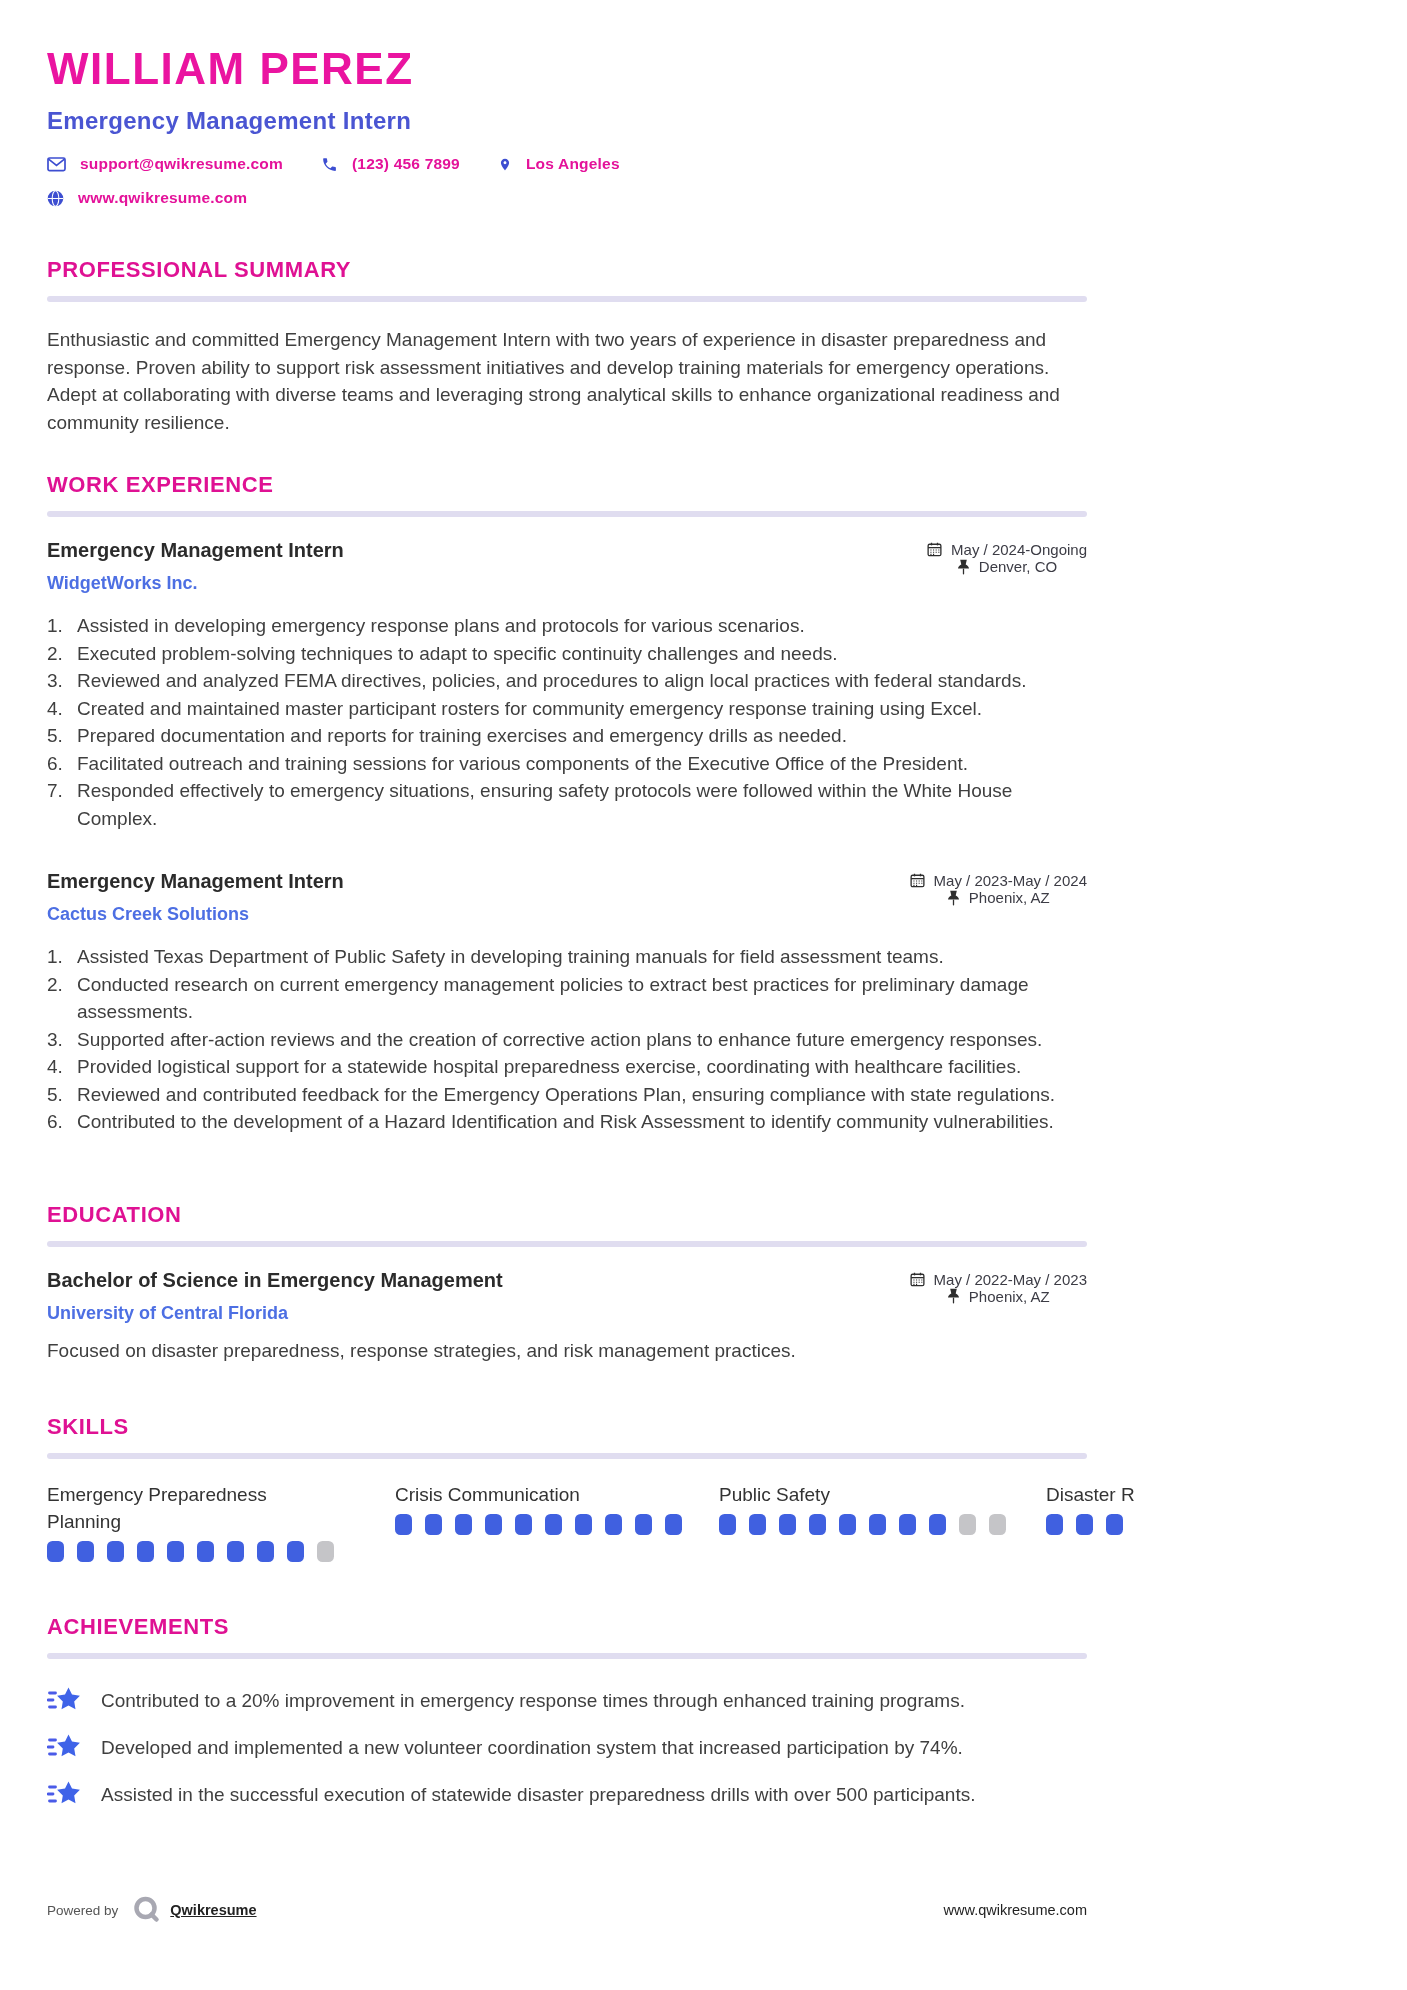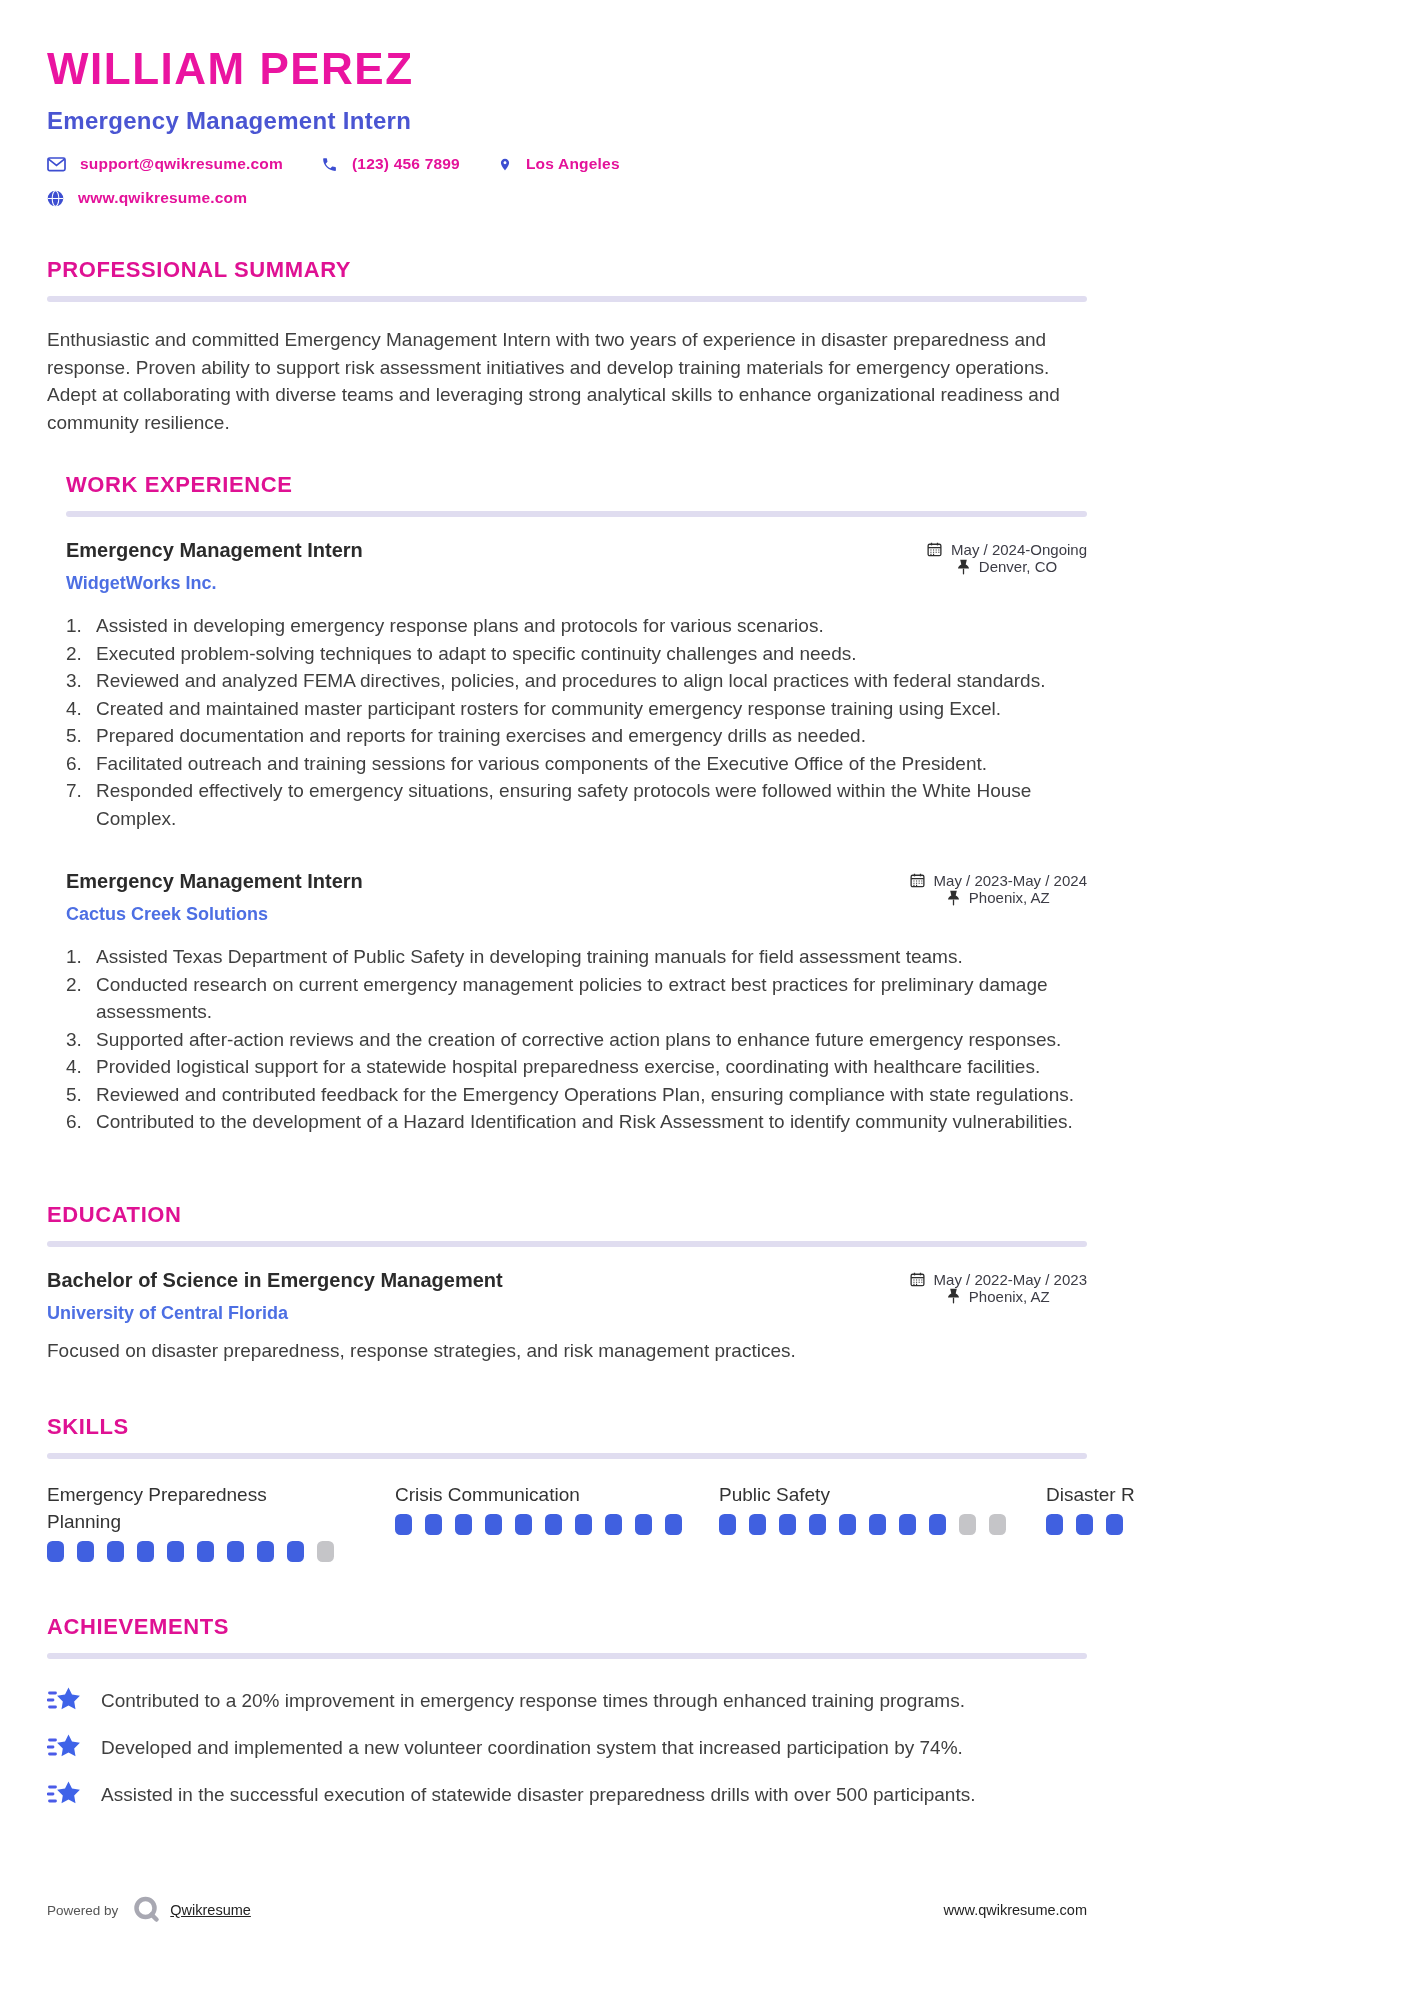--- a/index.html
+++ b/index.html
@@ -15,21 +15,21 @@
   .contact-item .ic { display:inline-flex; margin-right:14px; }
   .contact-item span.txt { font-size:15.5px; font-weight:bold; color:#e4129a; letter-spacing:0.2px; }
   .avatar { position:absolute; top:58px; left:1167px; width:184px; height:184px; border-radius:50%; overflow:hidden; }
 
   
   .section-heading { font-size:22px; font-weight:bold; color:#df1193; letter-spacing:0.6px; }
   .divider { height:6px; background:#e0ddf0; border-radius:3px; margin-top:13px; }
   .section-summary { margin-top:50px; }
   .body-text { font-size:19px; line-height:27.5px; color:#3f3f3f; max-width:1313px; margin-top:24px; }
 
-  .section-work { margin-top:36px;margin-left:19px; }
+  .section-work { margin-top:36px; }
   .job { margin-top:22px; }
   .job-head { display:flex; justify-content:space-between; align-items:flex-start; }
   .job-title { font-size:20px; font-weight:bold; color:#2b2b2b; }
   .company { font-size:18px; font-weight:bold; color:#4d6fe3; margin-top:11px; }
   .meta { display:flex; flex-direction:column; align-items:center; padding-top:2px; }
   .meta-row { display:flex; align-items:center; font-size:15px; color:#3c3c45; }
   .meta-row .ic { display:inline-flex; margin-right:9px; }
   ol.bullets { list-style:none; counter-reset:li; margin-top:18px; max-width:1250px; }
   ol.bullets li { counter-increment:li; position:relative; padding-left:30px; font-size:19px; line-height:27.5px; color:#3f3f3f; }
   ol.bullets li::before { content:counter(li) "."; position:absolute; left:0; }
@@ -50,21 +50,21 @@
   .ach-item { display:flex; align-items:center; margin-top:16px; }
   .ach-item:first-child { margin-top:0; }
   .ach-item .ic { display:inline-flex; margin-right:20px; flex:0 0 auto; }
   .ach-text { font-size:19px; color:#3f3f3f; line-height:27px; }
 
   
   .footer { position:absolute; left:47px; right:47px; top:1895px; display:flex; justify-content:space-between; align-items:center; }
   .footer-left { display:flex; align-items:center; }
   .powered-by { font-size:13.5px; color:#555; margin-right:14px; }
   .brand-logo { display:inline-flex; margin-right:8px; }
-  .brand-link { font-size:14.5px; color:#222; text-decoration:underline; font-weight:normal; }
+  .brand-link { font-size:14.5px; color:#222; text-decoration:underline; font-weight:bold; }
   .footer-url { font-size:14.5px; color:#222; }
 </style>
 </head>
 <body>
 
 <div class="page">
 
   <div>
     <div class="name">WILLIAM PEREZ</div>
     <div class="job-subtitle">Emergency Management Intern</div>

